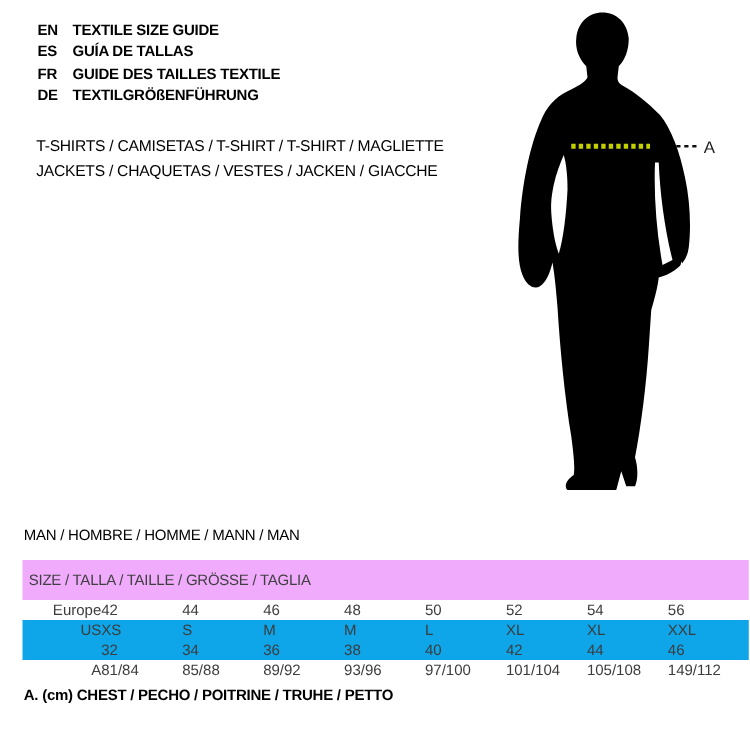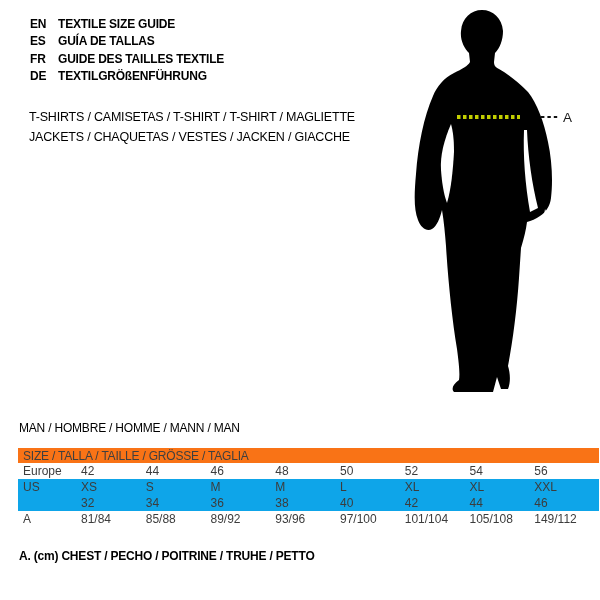--- a/index.html
+++ b/index.html
@@ -15,25 +15,25 @@
   
   .categories{position:absolute;left:29px;top:108px;font-size:12.5px;font-weight:normal;
     line-height:19.5px;letter-spacing:-0.2px;white-space:nowrap}
   
   .figure{position:absolute;left:400px;top:4px;width:190px;height:392px}
   
   .section-title{position:absolute;left:19px;top:421px;font-size:12px;font-weight:normal;
     letter-spacing:-0.2px;line-height:14px;white-space:nowrap}
   
   .size-table{position:absolute;left:18px;top:448px;width:581px;font-size:12px;color:#3c3c3c}
-  .table-header{height:15px;background:#f97316;display:flex;align-items:center;
+  .table-header{height:32px;background:#f0abfc;display:flex;align-items:center;
     padding-left:5px;color:#3f3f3f;letter-spacing:-0.2px}
   .trow{display:grid;grid-template-columns:63px repeat(8,1fr);height:16px;align-items:center}
   .trow.shaded{background:#0ea5e9}
-  .rlabel{padding-left:5px;text-align:left;white-space:nowrap}
+  .rlabel{padding-left:5px;text-align:right;white-space:nowrap}
   .cell{white-space:nowrap}
   
   .footnote{position:absolute;left:19px;top:549px;font-size:12px;font-weight:bold;
     letter-spacing:-0.2px;line-height:14px;white-space:nowrap}
 </style>
 </head>
 <body>
 
 <div class="canvas">
 

